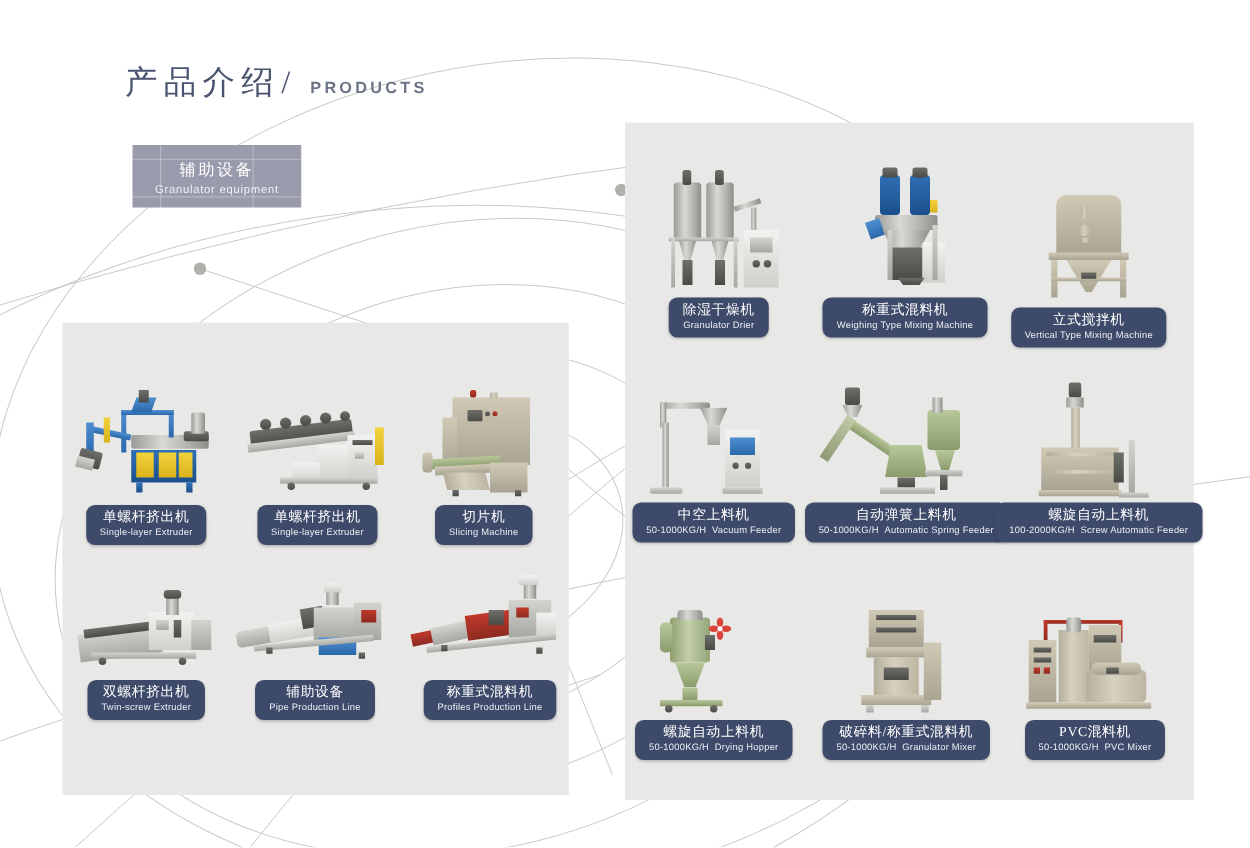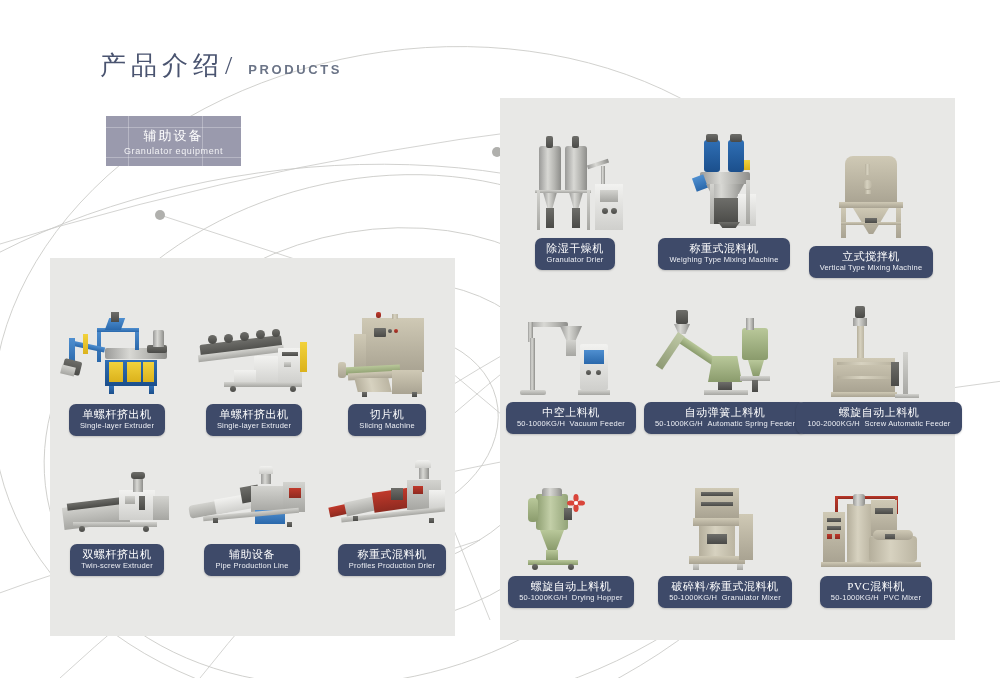--- a/index.html
+++ b/index.html
@@ -278,21 +278,21 @@
         <div class="pc white" style="left:86px; top:4px;  width:16px; height:8px; border-radius:4px 4px 0 0;"></div>
         <div class="pc red" style="left:84px; top:30px; width:10px; height:8px;"></div>
         <div class="pc white" style="left:100px;top:34px; width:16px; height:20px;"></div>
         <div class="pc gray" style="left:12px; top:56px; width:104px; height:5px; transform:rotate(-6deg);"></div>
         <div class="pc darkgr" style="left:24px; top:60px; width:5px; height:5px;"></div>
         <div class="pc darkgr" style="left:100px;top:62px; width:5px; height:5px;"></div>
       </div>
     </div>
     <div class="label">
       <span class="label-cn">称重式混料机</span>
-      <span class="label-en">Profiles Production Drier</span>
+      <span class="label-en">Profiles Production Line</span>
     </div>
   </div>
 
   <div class="cell" style="left:516px; top:128px; width:118px;">
     <div class="cell-art" style="height:110px; width:118px;">
       <div class="m" style="width:116px;height:106px;">
         <div class="pc steel" style="left:22px; top:14px; width:22px; height:46px; border-radius:3px;"></div>
         <div class="pc steel" style="left:48px; top:14px; width:22px; height:46px; border-radius:3px;"></div>
         <div class="pc darkgr" style="left:29px; top:4px;  width:7px; height:12px; border-radius:2px;"></div>
         <div class="pc darkgr" style="left:55px; top:4px;  width:7px; height:12px; border-radius:2px;"></div>

